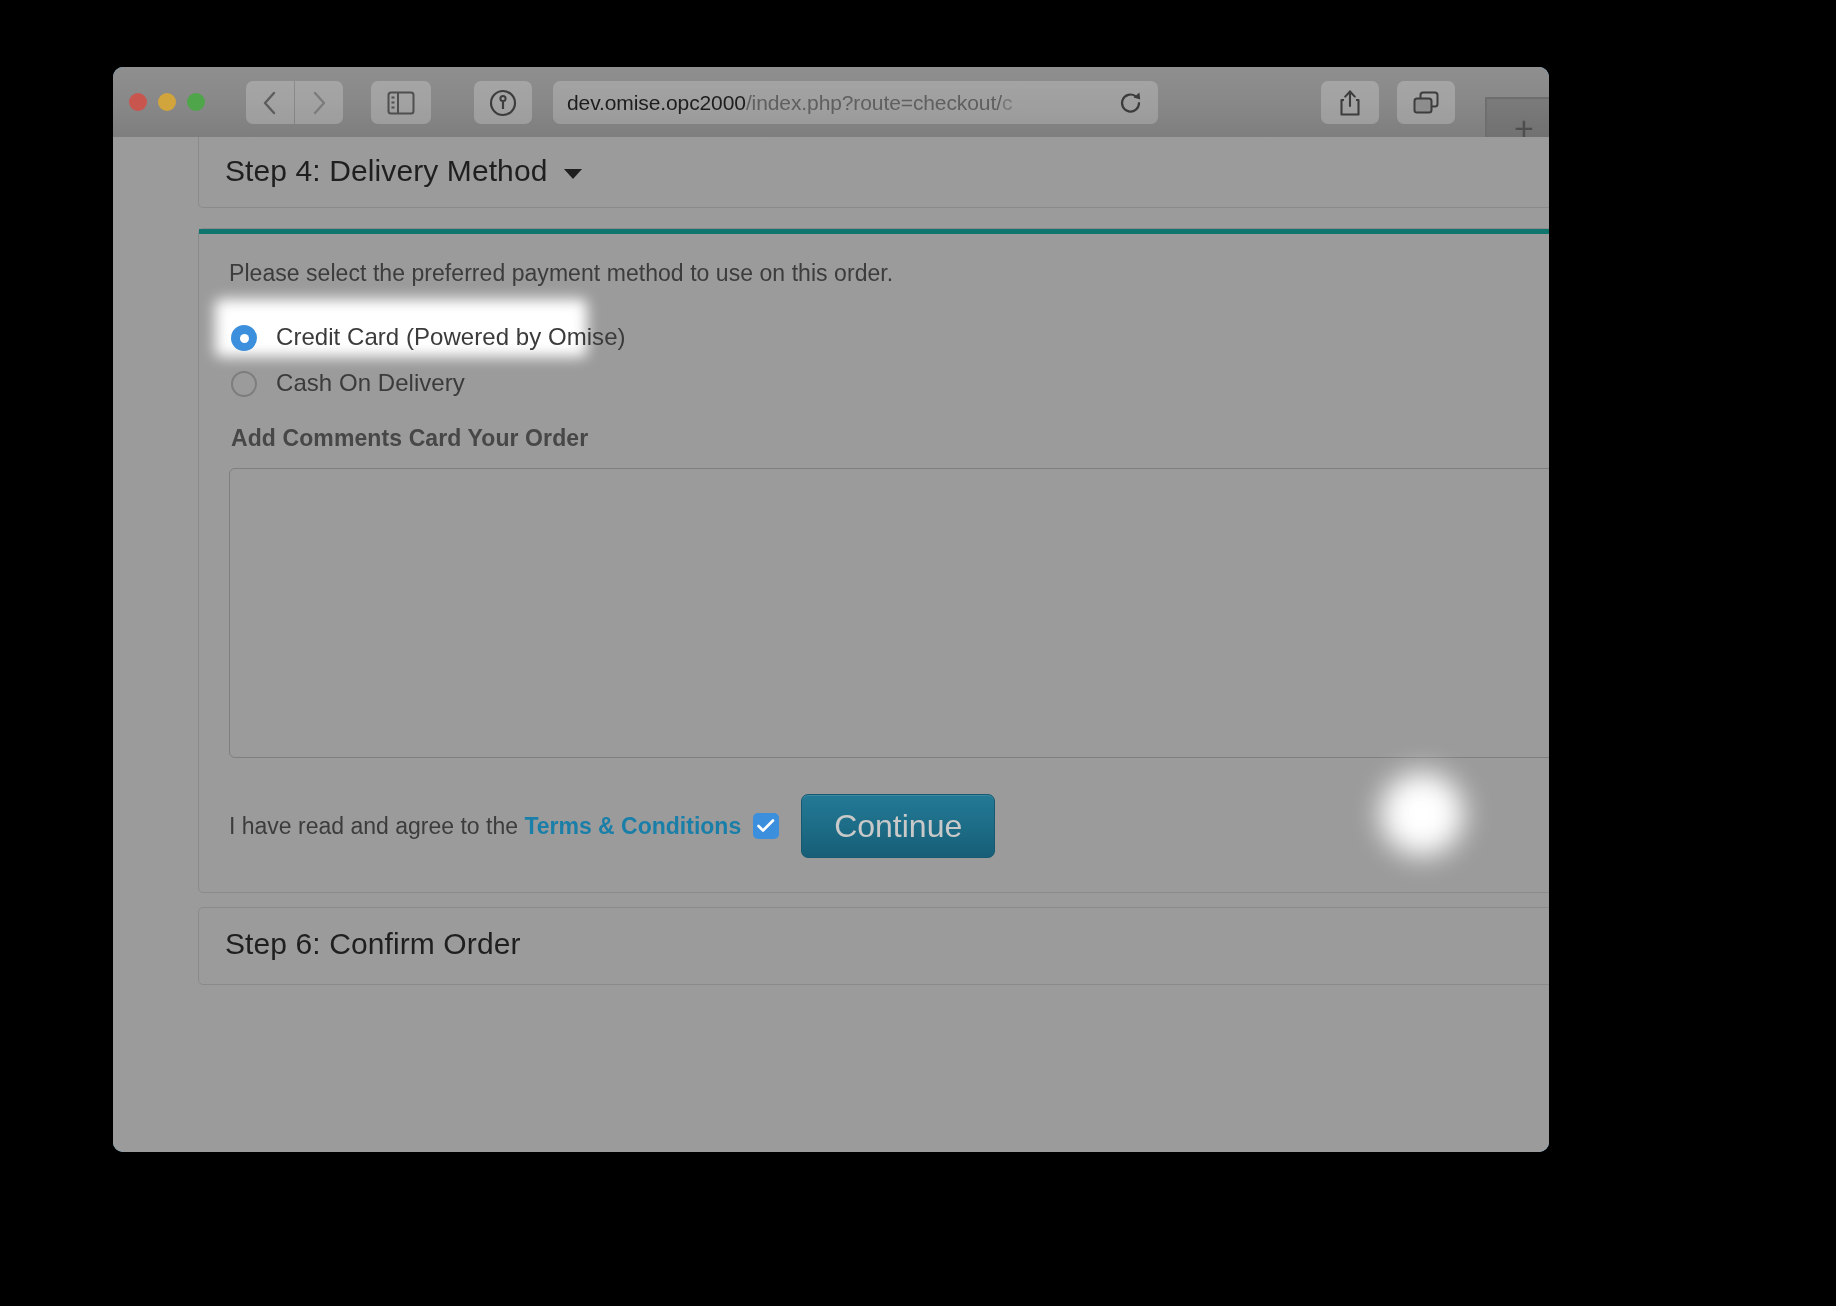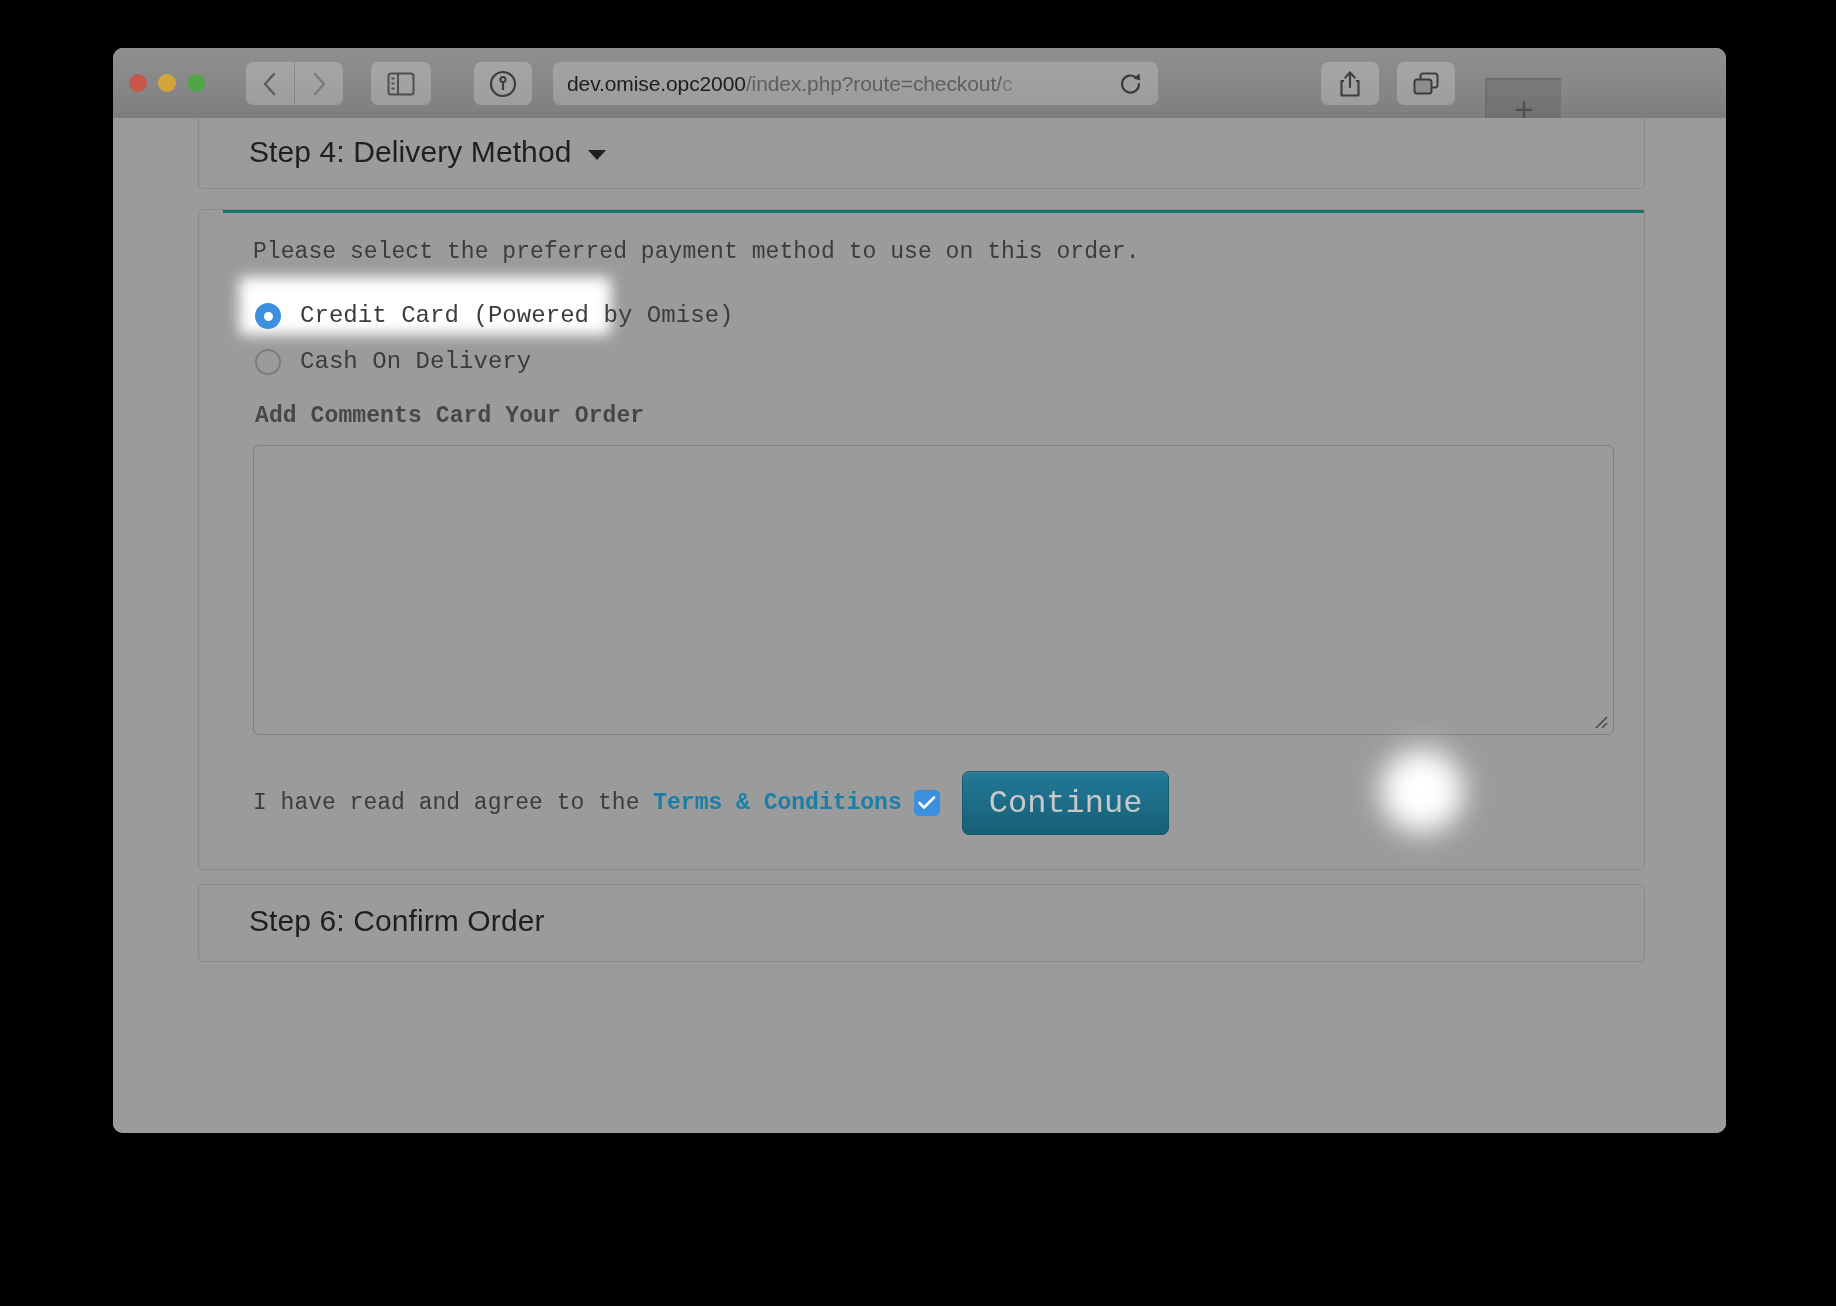--- a/index.html
+++ b/index.html
@@ -16,22 +16,22 @@
     position: relative;
     width: 1836px;
     height: 1306px;
     background: #000000;
   }
 
   
   .window {
     position: absolute;
     left: 113px;
-    top: 48px;
-    width: 1613px;
+    top: 67px;
+    width: 1436px;
     height: 1085px;
     border-radius: 10px 10px 10px 10px;
     overflow: hidden;
     background: #7dd3fc;
     box-shadow: 0 2px 18px rgba(0,0,0,0.55);
   }
 
   
   .toolbar {
     position: relative;
@@ -143,21 +143,20 @@
     left: 85px;
     top: 0;
     width: 1447px;
   }
 
   .panel {
     background: #9b9b9b;
     border: 1px solid #8a8a8a;
     border-radius: 5px;
     margin-bottom: 14px;
-    padding-left: 24px;
   }
   .panel.first { border-radius: 0 0 5px 5px; border-top: 0; margin-bottom: 20px; }
 
   .panel-head {
     padding: 17px 26px 19px 26px;
     background: #9b9b9b;
     border-radius: 5px 5px 0 0;
   }
   .panel-head.collapsed { border-radius: 5px; }
   .panel-title {
@@ -174,23 +173,22 @@
     vertical-align: middle;
     width: 0; height: 0;
     border-left: 9px solid transparent;
     border-right: 9px solid transparent;
     border-top: 10px solid #1f1f1f;
     position: relative;
     top: 3px;
   }
 
   .panel-body {
-    border-top: 3px solid #0f766e;
+    border-top: 5px solid #0f766e;
     padding: 26px 30px 34px 30px;
-    font-family: Liberation Mono, monospace;
   }
 
   .lead {
     font-size: 23px;
     color: #3c3c3c;
     margin: 0 0 18px 0;
     letter-spacing: 0.05px;
   }
 
   .radio-row {

